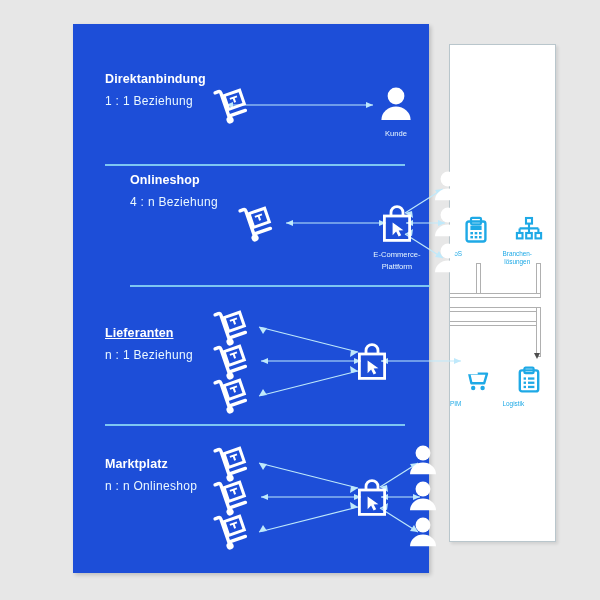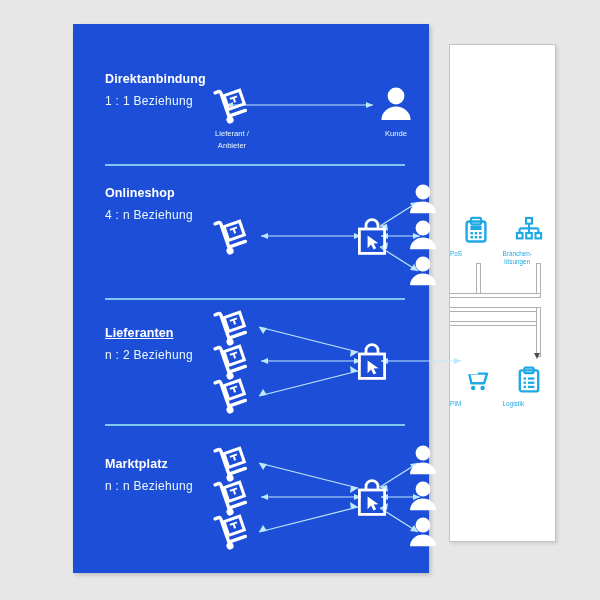--- a/index.html
+++ b/index.html
@@ -181,35 +181,33 @@
       <div class="node" style="left:138px;top:60px;">
         <svg width="42" height="42" viewBox="0 0 42 42">
           <g transform="rotate(-19 21 21)">
             <path d="M9 4 h3.4 a2 2 0 0 1 2 2 v24.5 h17.5" fill="none" stroke="#fff" stroke-width="3.4" stroke-linecap="round" stroke-linejoin="round"></path>
             <rect x="16.5" y="9.5" width="16.5" height="14.5" fill="none" stroke="#fff" stroke-width="3"></rect>
             <path d="M21 14.5 h7.5 M24.8 14.5 v5" stroke="#fff" stroke-width="2" fill="none"></path>
             <circle cx="14.3" cy="34.5" r="3.6" fill="#fff"></circle>
           </g>
         </svg>
       </div>
-      <div class="cap" style="left:119px;top:104px;width:80px;">Lieferant /
-Anbieter</div>
 
       <div class="node" style="left:305px;top:62px;">
         <svg width="36" height="38" viewBox="0 0 36 38">
           <circle cx="18" cy="10" r="8.4" fill="#fff"></circle>
           <path d="M3.4 34 a14.6 13.4 0 0 1 29.2 0 z" fill="#fff"></path>
         </svg>
       </div>
       <div class="cap" style="left:283px;top:104px;width:80px;">Kunde</div>
 
       <div class="divider" style="top:140px;"></div>
     </div>
 
-    <div class="section" style="top:146px;height:129px;">
+    <div class="section" style="top:133px;height:129px;margin-left:25px;">
       <div class="sec-title" style="top:16px;">Onlineshop</div>
       <div class="sec-sub" style="top:38px;">4 : n Beziehung</div>
 
       <svg class="lines" height="129">
         <g stroke="#bfe9fb" stroke-width="1.2" fill="none">
           <line x1="188" y1="66" x2="288" y2="66"></line>
           <line x1="347" y1="66" x2="308" y2="66"></line>
           <line x1="345" y1="32" x2="307" y2="56"></line>
           <line x1="345" y1="101" x2="307" y2="77"></line>
         </g>
@@ -234,20 +232,22 @@
         </svg>
       </div>
 
       <div class="node" style="left:282px;top:48px;">
         <svg width="34" height="38" viewBox="0 0 34 38">
           <path d="M11 11 V7.6 a6 6 0 0 1 12 0 V11" fill="none" stroke="#fff" stroke-width="2.8"></path>
           <rect x="4.4" y="11" width="25.2" height="24.4" fill="none" stroke="#fff" stroke-width="2.8"></rect>
           <path d="M12.6 17.4 L12.6 30.2 L16.1 26.6 L18.6 31.6 L21.2 30.2 L18.7 25.5 L23.4 25.2 Z" fill="#fff"></path>
         </svg>
       </div>
+      <div class="cap" style="left:259px;top:92px;width:80px;">E-Commerce-
+Plattform</div>
 
       <div class="node" style="left:334px;top:13px;">
         <svg width="32" height="34" viewBox="0 0 36 38">
           <circle cx="18" cy="10" r="8.4" fill="#fff"></circle>
             <path d="M3.4 34 a14.6 13.4 0 0 1 29.2 0 z" fill="#fff"></path>
         </svg>
       </div>
       <div class="node" style="left:334px;top:49px;">
         <svg width="32" height="34" viewBox="0 0 36 38">
           <circle cx="18" cy="10" r="8.4" fill="#fff"></circle>
@@ -259,21 +259,21 @@
           <circle cx="18" cy="10" r="8.4" fill="#fff"></circle>
             <path d="M3.4 34 a14.6 13.4 0 0 1 29.2 0 z" fill="#fff"></path>
         </svg>
       </div>
 
       <div class="divider" style="top:128px;"></div>
     </div>
 
     <div class="section" style="top:272px;height:128px;">
       <div class="sec-title" style="top:30px;text-decoration:underline;">Lieferanten</div>
-      <div class="sec-sub" style="top:52px;">n : 2 Beziehung</div>
+      <div class="sec-sub" style="top:52px;">n : 1 Beziehung</div>
 
       <svg class="lines" height="128">
         <g stroke="#bfe9fb" stroke-width="1.2" fill="none">
           <line x1="188" y1="65" x2="288" y2="65"></line>
           <line x1="186" y1="31" x2="285" y2="56"></line>
           <line x1="186" y1="100" x2="285" y2="75"></line>
           <line x1="308" y1="65" x2="388" y2="65"></line>
         </g>
         <polygon points="188,65 195,62 195,68" fill="#bfe9fb"></polygon>
         <polygon points="288,65 281,62 281,68" fill="#bfe9fb"></polygon>
@@ -329,21 +329,21 @@
           <circle cx="18" cy="10" r="8.4" fill="#fff"></circle>
             <path d="M3.4 34 a14.6 13.4 0 0 1 29.2 0 z" fill="#fff"></path>
         </svg>
       </div>
 
       <div class="divider" style="top:128px;"></div>
     </div>
 
     <div class="section" style="top:401px;height:148px;">
       <div class="sec-title" style="top:32px;">Marktplatz</div>
-      <div class="sec-sub" style="top:54px;">n : n Beziehung</div>
+      <div class="sec-sub" style="top:54px;">n : n Onlineshop</div>
 
       <svg class="lines" height="148">
         <g stroke="#bfe9fb" stroke-width="1.2" fill="none">
           <line x1="188" y1="72" x2="288" y2="72"></line>
           <line x1="186" y1="38" x2="285" y2="63"></line>
           <line x1="186" y1="107" x2="285" y2="82"></line>
           <line x1="347" y1="72" x2="308" y2="72"></line>
           <line x1="345" y1="38" x2="307" y2="62"></line>
           <line x1="345" y1="107" x2="307" y2="83"></line>
         </g>

